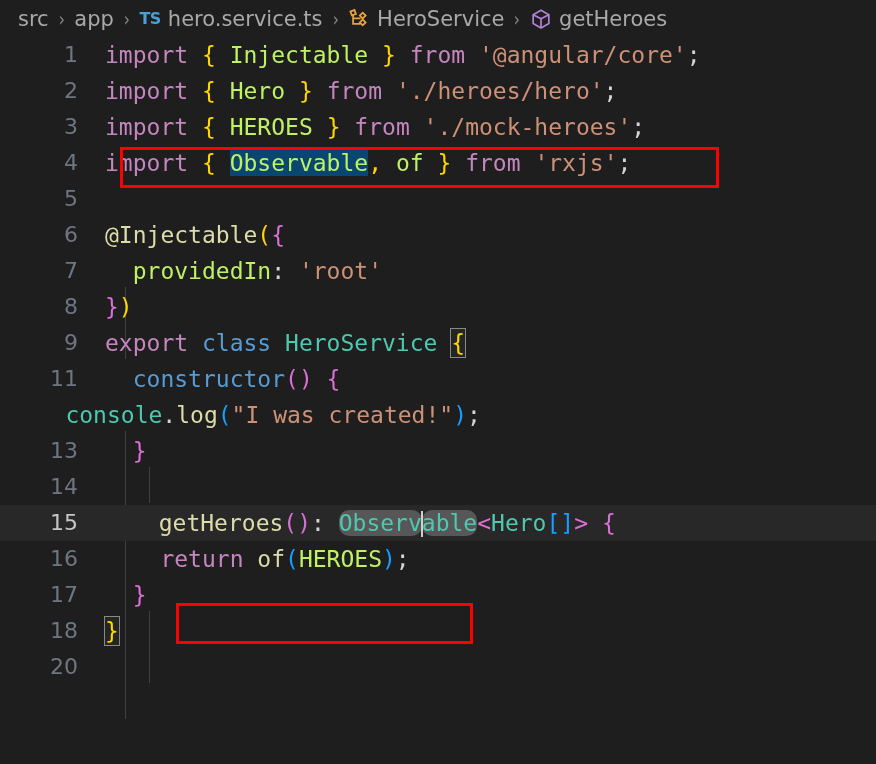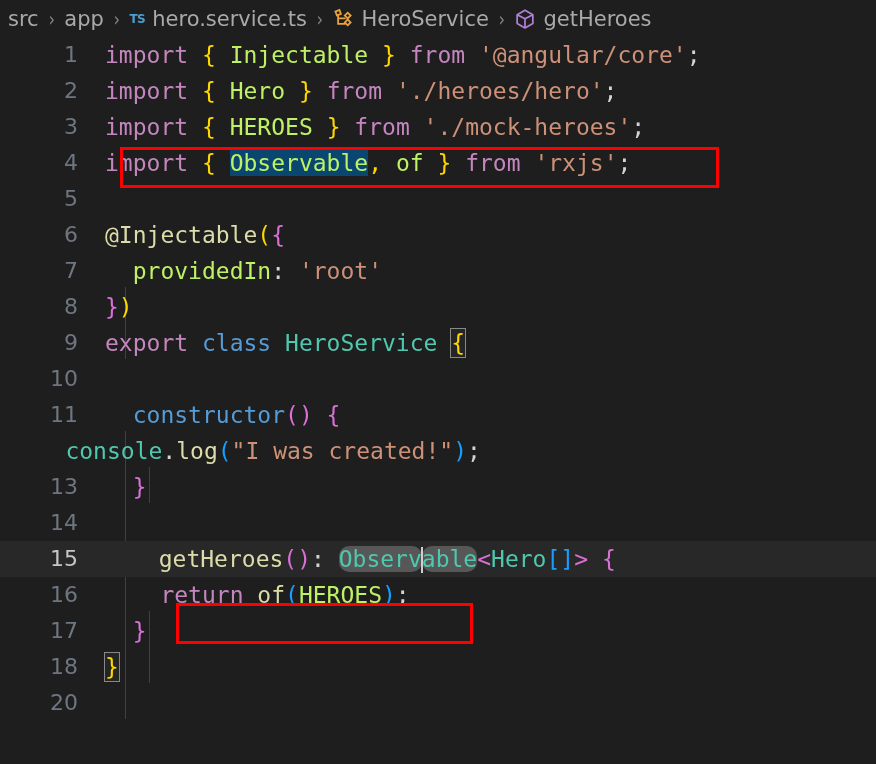--- a/index.html
+++ b/index.html
@@ -20,21 +20,21 @@
     background: #1e1e1e;
     position: relative;
   }
 
   
   .breadcrumb {
     height: 37px;
     background: #1e1e1e;
     display: flex;
     align-items: center;
-    padding-left: 8px;
+    padding-left: 18px;
     box-sizing: border-box;
     font-family: "DejaVu Sans", sans-serif;
     font-size: 21px;
     color: #a9a9a9;
     white-space: nowrap;
   }
   .bc-item {
     display: inline-flex;
     align-items: center;
     gap: 7px;
@@ -45,21 +45,21 @@
     font-size: 19px;
     margin: 0 9px;
     display: inline-block;
     transform: scaleX(0.8);
   }
   .bc-text { color: #a9a9a9; }
   .ts-icon {
     color: #4a9fd4;
     font-family: "DejaVu Sans", sans-serif;
     font-weight: bold;
-    font-size: 12px;
+    font-size: 16px;
     letter-spacing: -0.5px;
   }
   .sym-icon {
     display: inline-flex;
     align-items: center;
     justify-content: center;
     width: 22px;
     height: 22px;
   }
 
@@ -253,24 +253,20 @@
       <div class="line">
         <div class="gutter">8</div>
         <div class="code"><span class="t-punc2">}</span><span class="t-punc">)</span></div>
       </div>
 
       <div class="line">
         <div class="gutter">9</div>
         <div class="code"><span class="t-kw">export</span><span class="t-plain"> </span><span class="t-blue">class</span><span class="t-plain"> </span><span class="t-type">HeroService</span><span class="t-plain"> </span><span class="t-punc bmatch">{</span></div>
       </div>
 
-      <div class="line">
-        <div class="gutter">10</div>
-        <div class="code"></div>
-      </div>
 
       <div class="line">
         <div class="gutter">11</div>
         <div class="code"><span class="t-plain">  </span><span class="t-blue">constructor</span><span class="t-punc2">()</span><span class="t-plain"> </span><span class="t-punc2">{</span></div>
       </div>
 
       <div class="line">
         <div class="code"><span class="t-plain">    </span><span class="t-type">console</span><span class="t-plain">.</span><span class="t-fn">log</span><span class="t-punc3">(</span><span class="t-str">"I was created!"</span><span class="t-punc3">)</span><span class="t-plain">;</span></div>
       </div>
 

